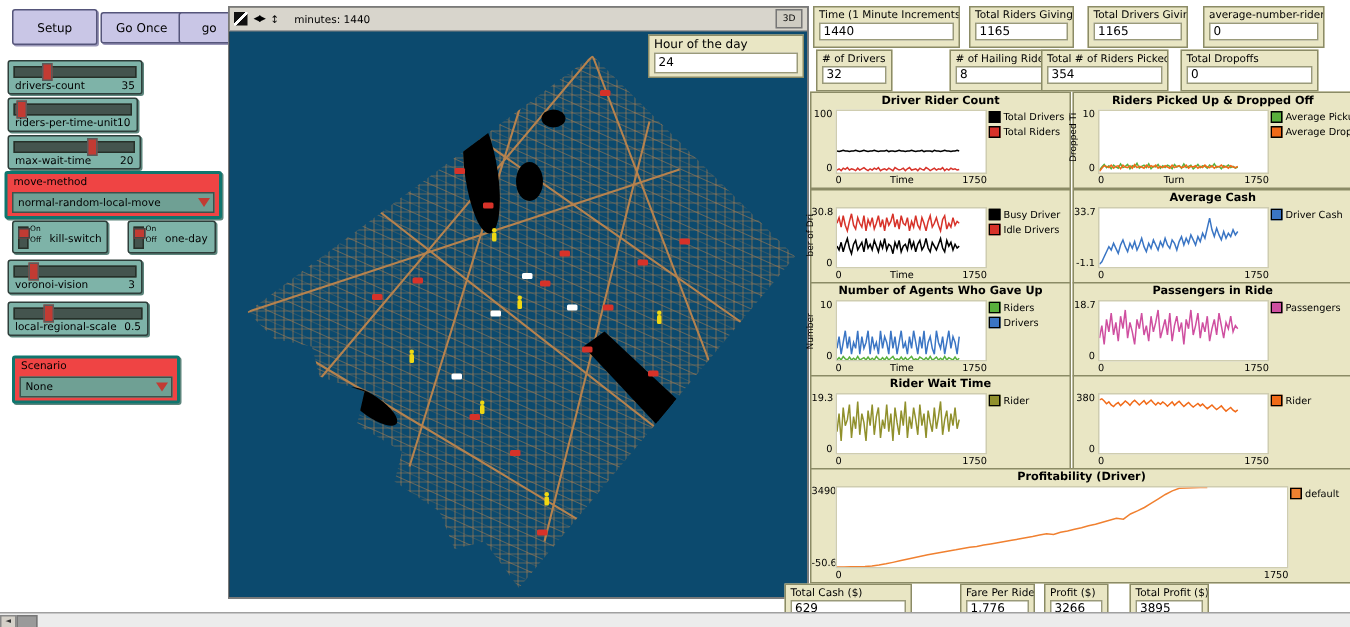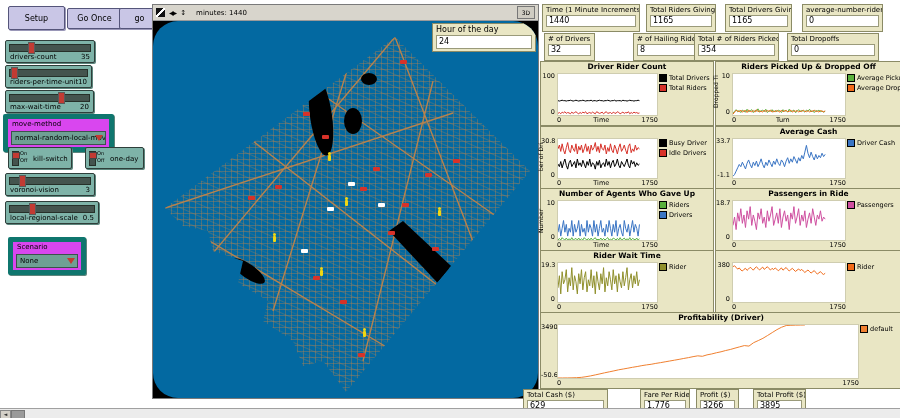--- a/index.html
+++ b/index.html
@@ -16,42 +16,42 @@
   .nl-slider .handle{position:absolute;top:1px;width:5px;height:10px;background:#c23b33;border:1px solid #5a5a5a;}
   .nl-slider .slabel{position:absolute;left:4px;bottom:1px;font-size:7px;white-space:nowrap;}
   .nl-slider .svalue{position:absolute;right:4px;bottom:1px;font-size:7px;}
 
   .nl-switch{position:absolute;background:#7eb3a8;border:1px solid #2e3e3a;border-radius:2px;box-shadow:1px 1px 0 #5c857c;}
   .knob-track{position:absolute;left:3px;top:3px;width:5px;height:13px;background:#44544e;border:1px solid #263029;}
   .knob{position:absolute;left:-1px;top:0;width:6px;height:5px;background:#c23b33;border:1px solid #444;}
   .onoff{position:absolute;left:11px;top:2px;font-size:5px;line-height:7px;}
   .swname{position:absolute;left:24px;top:7px;font-size:7px;white-space:nowrap;}
 
-  .nl-chooser{position:absolute;background:#d946ef;border:5px solid #0f766e;border-radius:2px;box-shadow:1px 1px 0 #5c857c;}
+  .nl-chooser{position:absolute;background:#ef4444;border:2px solid #0f766e;border-radius:2px;box-shadow:1px 1px 0 #5c857c;padding-left:40px;}
   .chlabel{position:absolute;left:4px;top:1px;font-size:7px;}
   .chbox{position:absolute;left:3px;right:3px;bottom:2px;height:12px;background:#6fa094;border:1px solid #3c524c;
      font-size:7px;line-height:12px;padding-left:3px;white-space:nowrap;overflow:hidden;}
   .charrow{position:absolute;right:2px;top:3px;width:0;height:0;border-left:4px solid transparent;
      border-right:4px solid transparent;border-top:6px solid #c23b33;}
 
   .monitor{position:absolute;background:#e9e6c4;border:1px solid #8b8b66;}
   .mtitle{font-size:7px;padding:1px 3px 0 3px;white-space:nowrap;overflow:hidden;}
   .mvalue{margin:1px 3px 2px 3px;background:#fff;border:1px solid #9a9a7a;font-size:8px;height:10px;line-height:10px;padding-left:2px;}
 
   
   #view{position:absolute;left:152px;top:4px;width:385px;height:393px;border:1px solid #7a7a7a;background:#000;}
   #view-header{position:absolute;left:0;top:0;right:0;height:15px;background:#d8d5cc;border-bottom:1px solid #9a9a9a;
      display:flex;align-items:center;gap:4px;padding:0 3px;font-size:7px;}
   .icon-box{width:9px;height:9px;background:linear-gradient(135deg,#111 42%,#fff 42%,#fff 58%,#111 58%);}
   .icon-arrows{font-size:6px;letter-spacing:-1px;}
   .icon-updown{font-size:7px;}
   #minutes-label{margin-left:6px;}
   #btn-3d{margin-left:auto;width:16px;height:11px;background:#cfccc2;border:1px solid #777;
      font-size:6px;display:flex;align-items:center;justify-content:center;}
-  #map-area{position:absolute;left:0;top:16px;right:0;bottom:0;background:#0369a1;overflow:hidden;border-radius:25px;}
+  #map-area{position:absolute;left:0;top:16px;right:0;bottom:0;background:#0c4a6e;overflow:hidden;}
   #hour-monitor{position:absolute;right:2px;top:2px;width:102px;background:#e9e6c4;border:1px solid #8b8b66;z-index:5;}
   #hour-monitor .mtitle{font-size:8px;}
   #hour-monitor .mvalue{height:12px;line-height:12px;}
   .agent{position:absolute;}
   .agent-car{width:7px;height:4px;border-radius:1px;box-shadow:0 -1px 0 rgba(0,0,0,0.0);}
   .agent-person{width:3px;height:6px;border-radius:1px;background:#f0d812;}
   .agent-person::before{content:"";position:absolute;top:-3px;left:0;width:3px;height:3px;border-radius:50%;background:#f0d812;}
 
   
   .plot{position:absolute;background:#e9e6c4;border:1px solid #8b8b66;}

